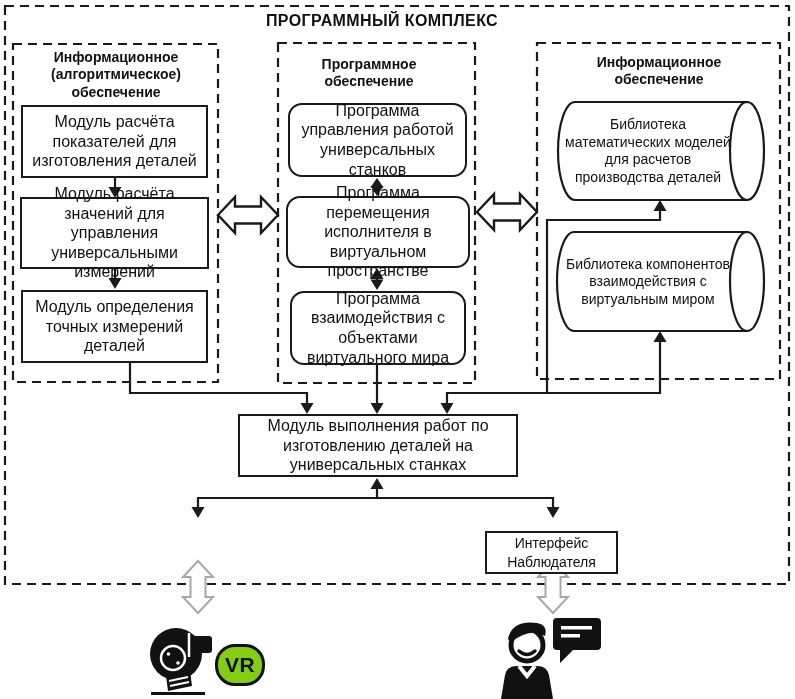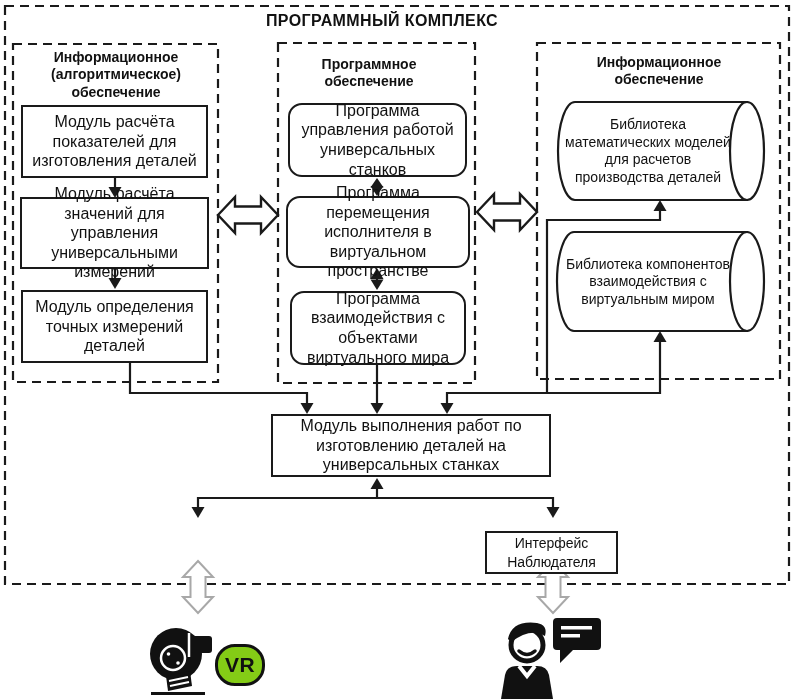--- a/index.html
+++ b/index.html
@@ -93,21 +93,21 @@
   <div class="abs txt node" style="left:20px;top:197px;width:189px;height:72px;">Модуль расчёта значений для управления универсальными измерений</div>
   <div class="abs txt node" style="left:21px;top:290px;width:187px;height:73px;">Модуль определения точных измерений деталей</div>
 
   <div class="abs txt node rounded" style="left:288px;top:103px;width:179px;height:74px;">Программа управления работой универсальных станков</div>
   <div class="abs txt node rounded" style="left:290px;top:291px;width:176px;height:74px;">Программа взаимодействия с объектами виртуального мира</div>
   <div class="abs txt node rounded" style="left:286px;top:196px;width:184px;height:72px;">Программа перемещения исполнителя в виртуальном пространстве</div>
 
   <div class="abs txt cyl-text" style="left:562px;top:106px;width:172px;height:90px;">Библиотека математических моделей для расчетов производства деталей</div>
   <div class="abs txt cyl-text" style="left:562px;top:238px;width:172px;height:88px;">Библиотека компонентов взаимодействия с виртуальным миром</div>
 
-  <div class="abs txt node" style="left:238px;top:414px;width:280px;height:63px;margin-left:33px;">Модуль выполнения работ по изготовлению деталей на универсальных станках</div>
+  <div class="abs txt node" style="left:238px;top:414px;width:280px;height:63px;">Модуль выполнения работ по изготовлению деталей на универсальных станках</div>
 
   <div class="abs txt node iface" style="left:485px;top:531px;width:133px;height:43px;">Интерфейс Наблюдателя</div>
 
   <div class="abs icon-wrap" style="left:146px;top:612px;width:72px;height:86px;">
     <svg width="72" height="86" viewBox="0 0 72 86">
       <circle cx="30" cy="42" r="26" fill="#111"></circle>
       <rect x="44" y="24" width="22" height="17" rx="3" fill="#111"></rect>
       <line x1="43" y1="21" x2="43" y2="45" stroke="#fff" stroke-width="2.5"></line>
       <circle cx="27" cy="46" r="12" fill="none" stroke="#fff" stroke-width="2.5"></circle>
       <circle cx="22.5" cy="42" r="1.8" fill="#fff"></circle>

